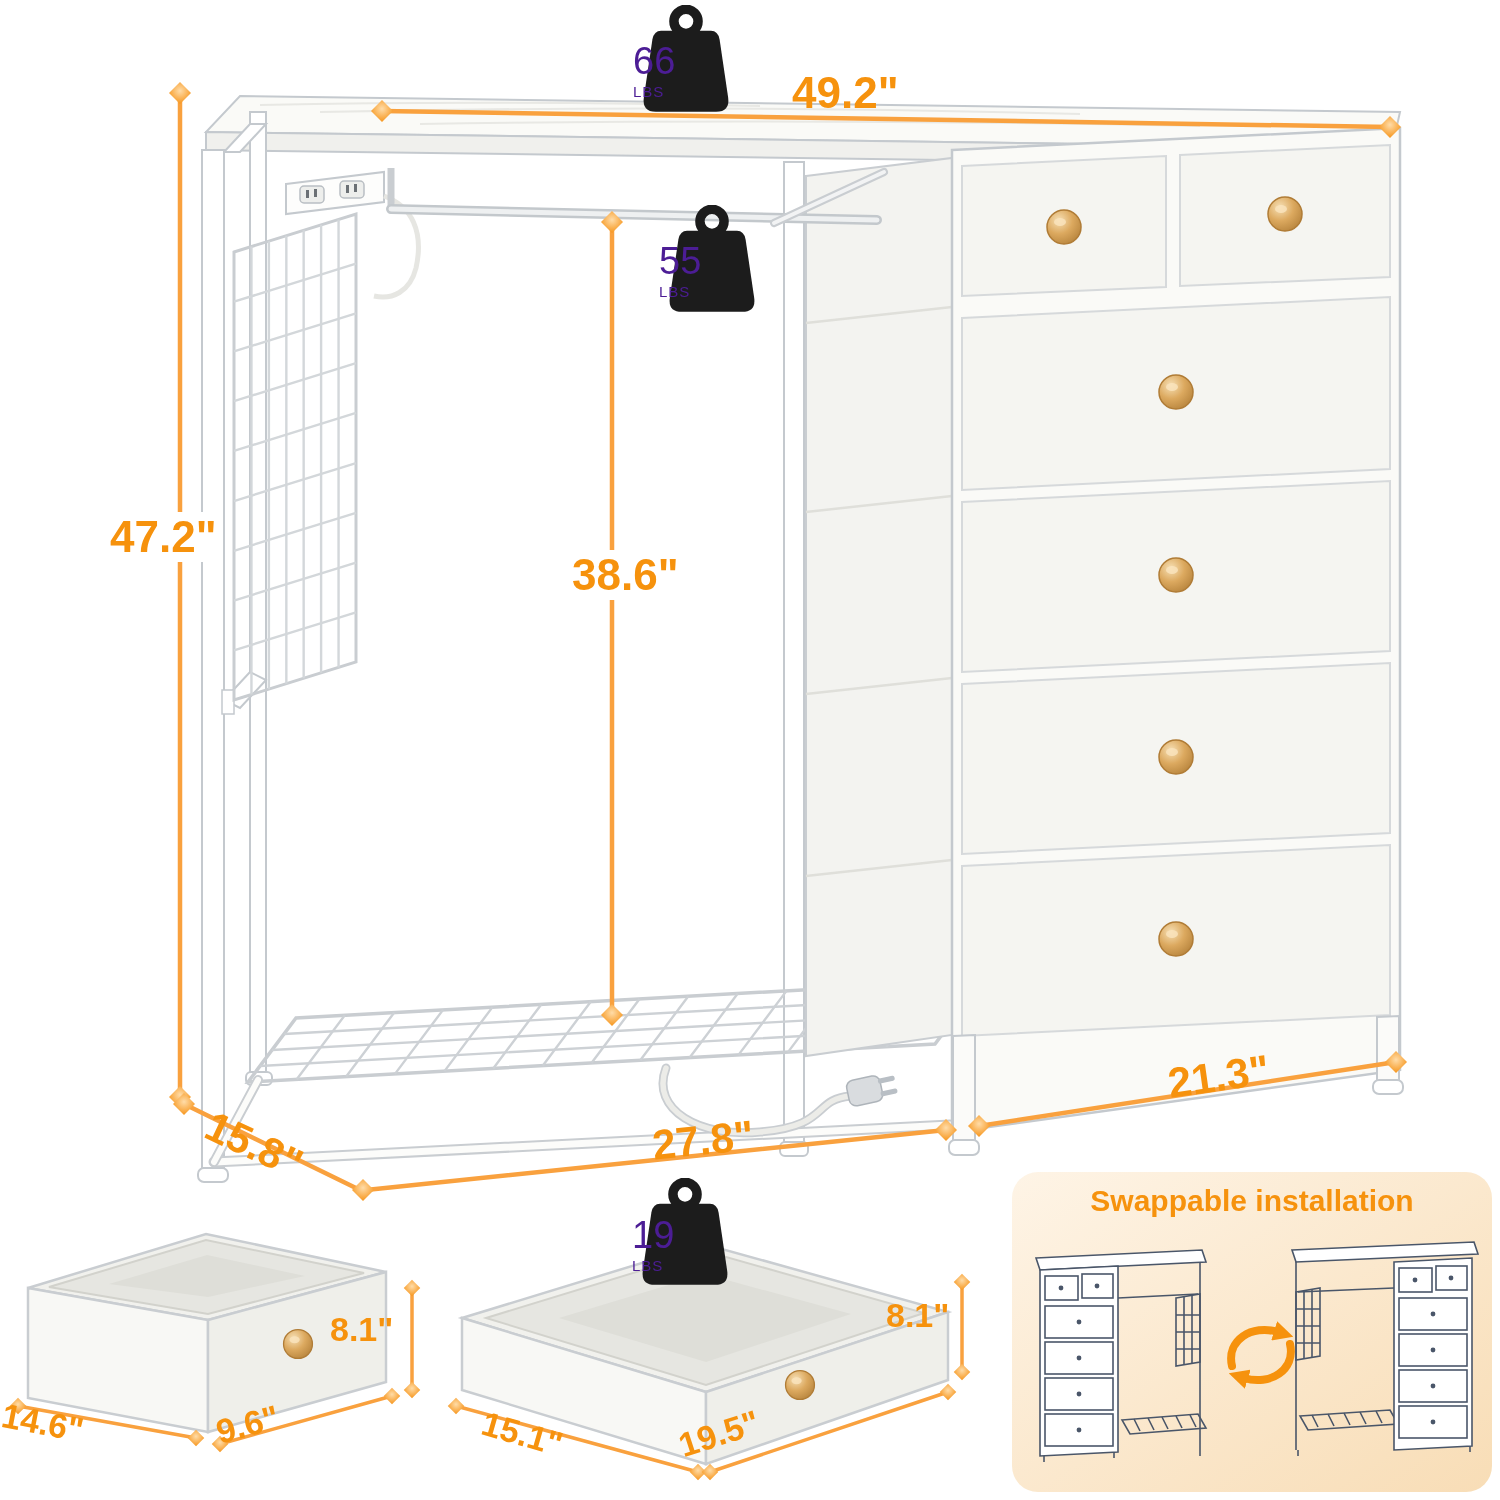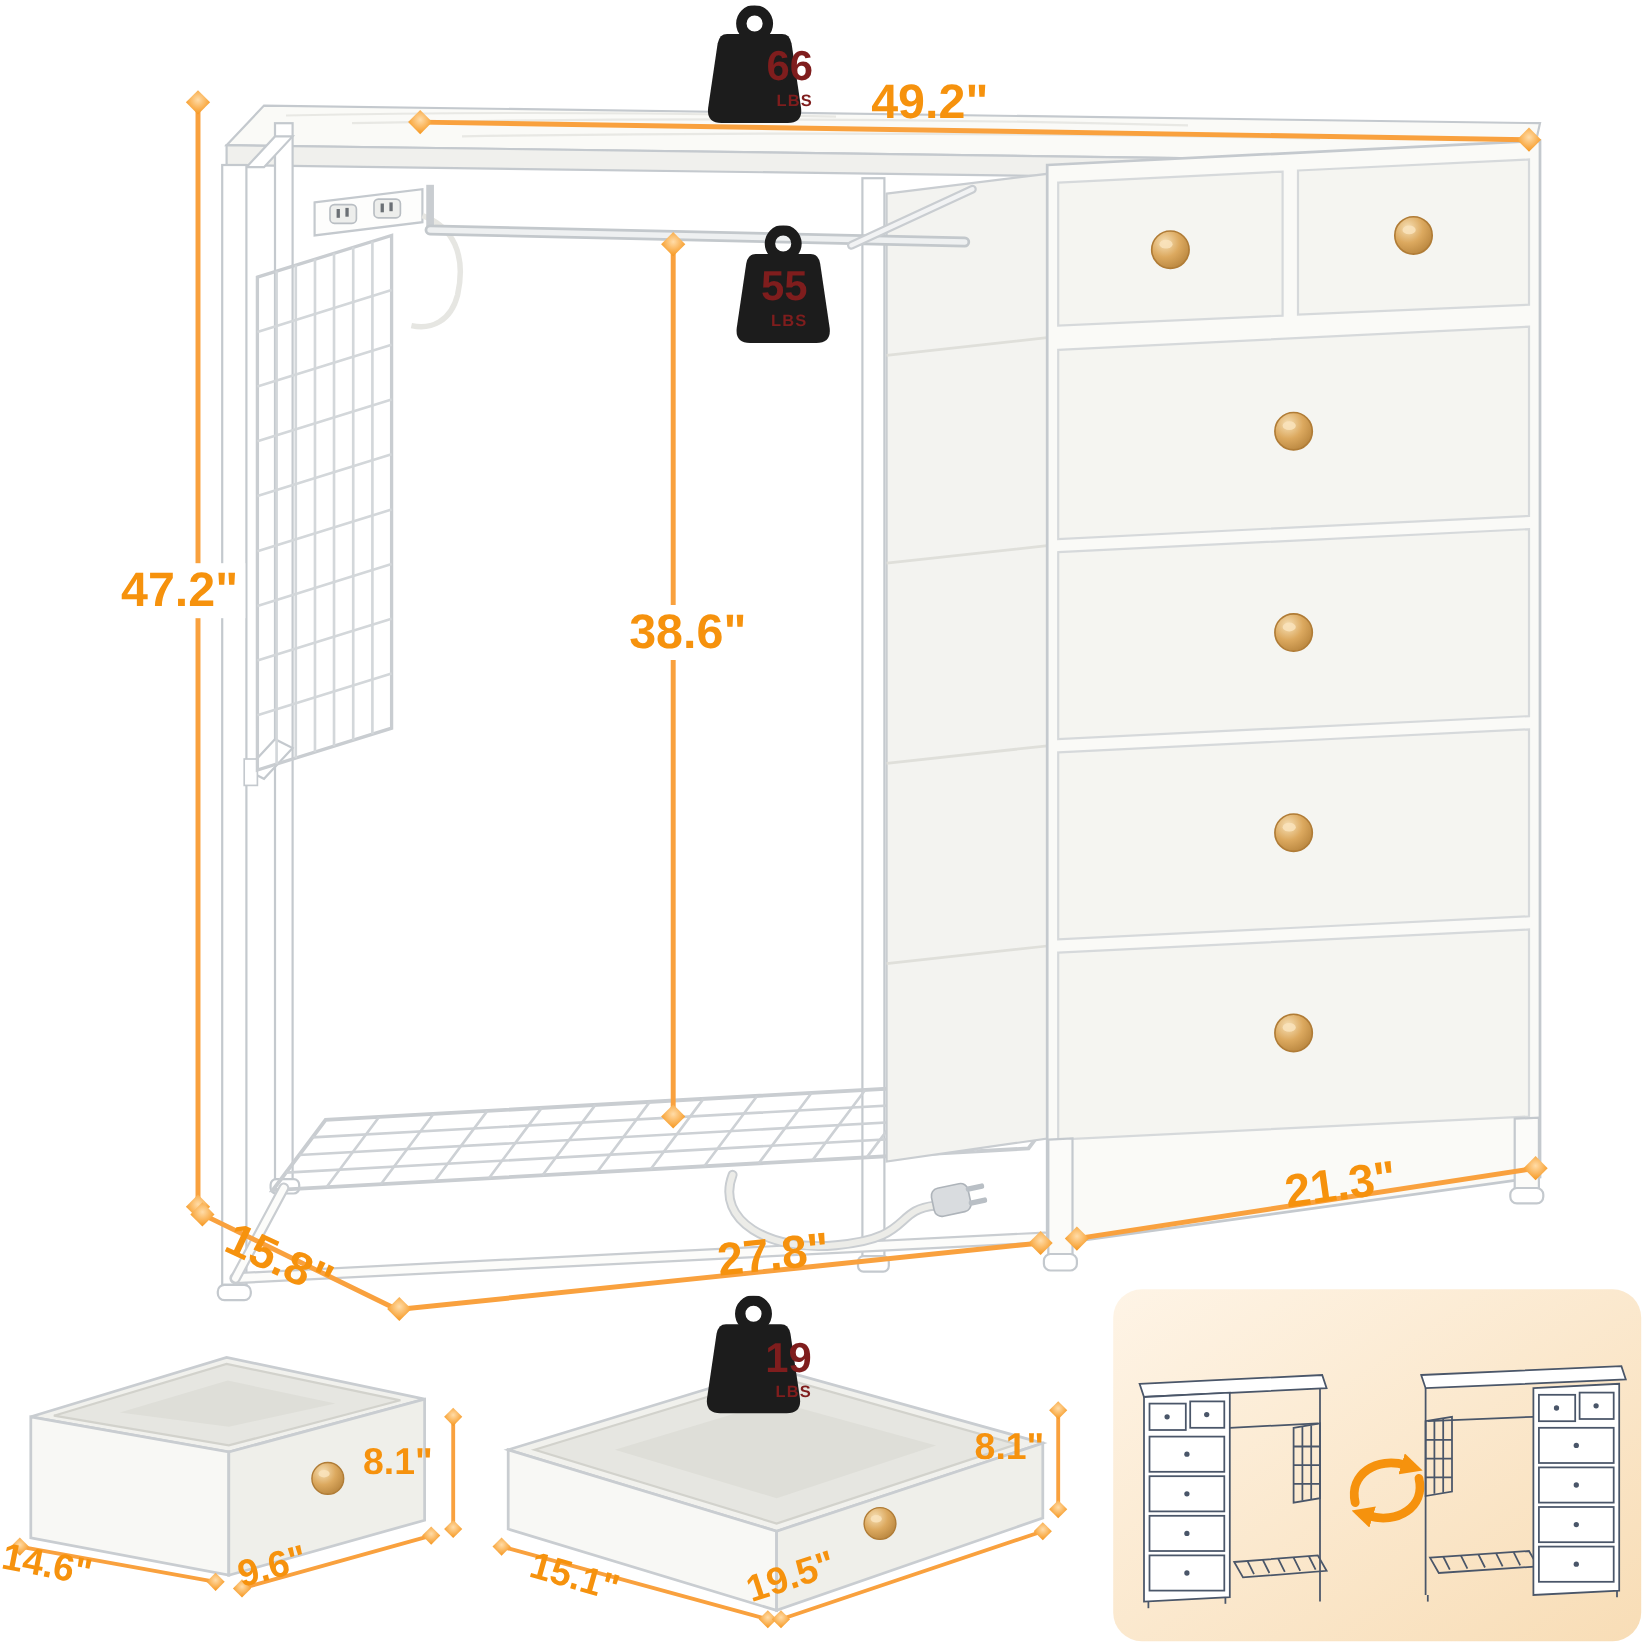--- a/index.html
+++ b/index.html
@@ -4,21 +4,21 @@
 <style>
   html,body{margin:0;padding:0;background:#fff;}
   .stage{position:relative;width:1500px;height:1500px;background:#fff;overflow:hidden;
          font-family:"Liberation Sans",sans-serif;}
   .stage svg{position:absolute;left:0;top:0;}
   .lbl{position:absolute;font-weight:bold;color:#F6920D;white-space:nowrap;transform-origin:left top;}
   .dim{font-size:44px;}
   .dim-md{font-size:42px;}
   .dim-sm{font-size:34px;}
   .onwhite{background:#fff;padding:0 6px;}
-  .wtxt{position:absolute;width:106px;text-align:right;color:#7f1d1d;font-weight:bold;}
+  .wtxt{position:absolute;width:106px;text-align:left;color:#4c1d95;font-weight:normal;}
   .wv{font-size:38px;line-height:42px;}
   .wu{font-size:15px;line-height:20px;letter-spacing:1px;}
   .swap-title{position:absolute;left:1012px;top:1184px;width:480px;text-align:center;
               font-size:30px;font-weight:bold;color:#F6920D;}
 </style>
 </head>
 <body>
 
 <div class="stage">
 
@@ -290,31 +290,32 @@
 <div class="lbl dim onwhite" style="left:104px;top:512px;">47.2"</div>
 <div class="lbl dim onwhite" style="left:566px;top:550px;">38.6"</div>
 <div class="lbl dim-md" style="left:1165px;top:1060px;transform:rotate(-8deg);">21.3"</div>
 <div class="lbl dim-md" style="left:218px;top:1102px;transform:rotate(25deg);">15.8"</div>
 <div class="lbl dim-md" style="left:650px;top:1122px;transform:rotate(-6deg);">27.8"</div>
 
 <div class="wtxt" style="left:633px;top:40px;">
   <div class="wv">66</div>
   <div class="wu">LBS</div>
 </div>
-<div class="wtxt" style="left:628px;top:240px;">
+<div class="wtxt" style="left:659px;top:240px;">
   <div class="wv">55</div>
   <div class="wu">LBS</div>
 </div>
 <div class="wtxt" style="left:632px;top:1214px;">
   <div class="wv">19</div>
   <div class="wu">LBS</div>
 </div>
 
 <div class="lbl dim-sm" style="left:330px;top:1310px;">8.1"</div>
 <div class="lbl dim-sm" style="left:6px;top:1396px;transform:rotate(11deg);">14.6"</div>
 <div class="lbl dim-sm" style="left:212px;top:1414px;transform:rotate(-15deg);">9.6"</div>
 
 <div class="lbl dim-sm" style="left:886px;top:1296px;">8.1"</div>
 <div class="lbl dim-sm" style="left:488px;top:1404px;transform:rotate(16deg);">15.1"</div>
 <div class="lbl dim-sm" style="left:674px;top:1428px;transform:rotate(-18deg);">19.5"</div>
 
+<div class="swap-title">Swappable installation</div>
 
 </div>
 
 </body></html>

